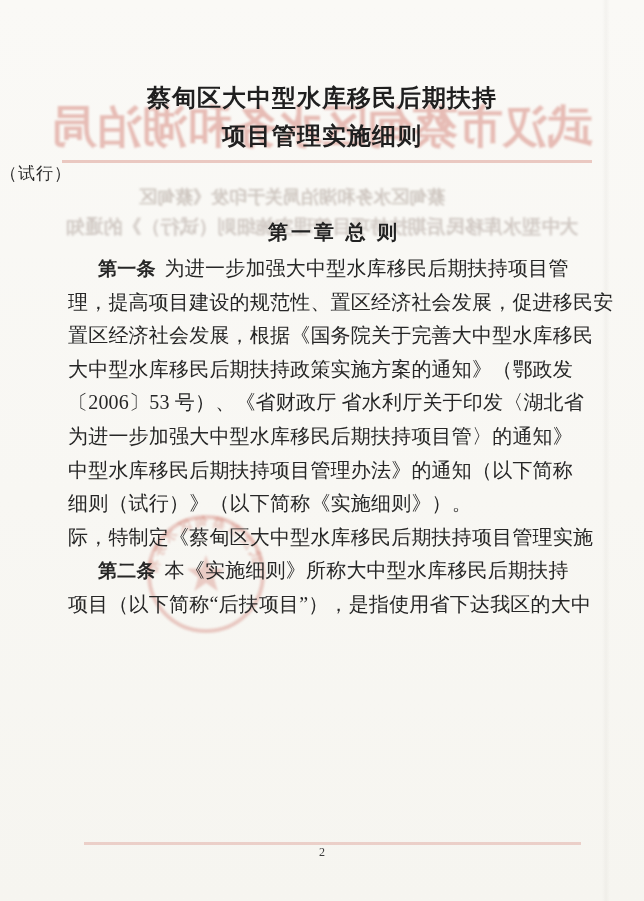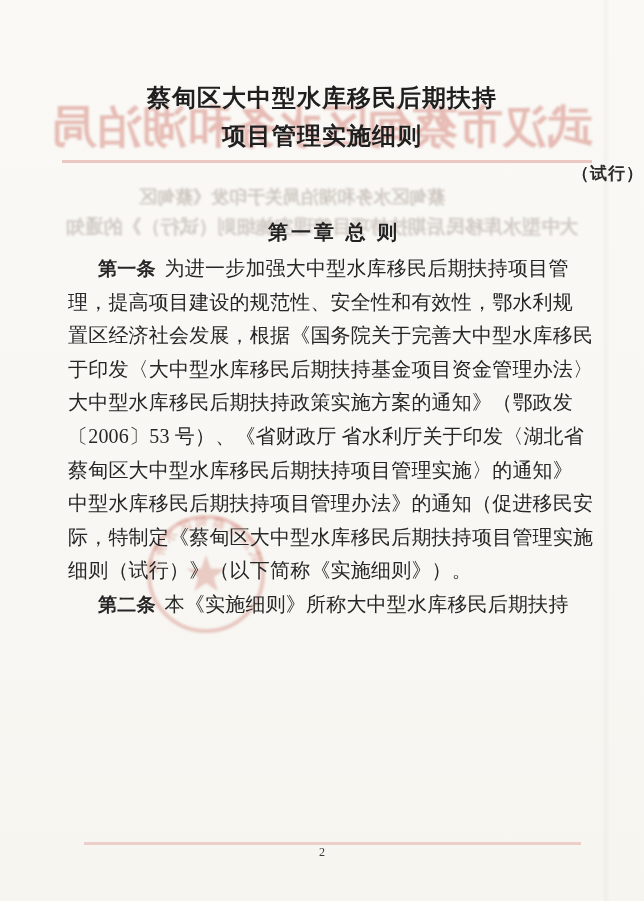--- a/index.html
+++ b/index.html
@@ -54,22 +54,22 @@
   
   .doc-title{
     position:absolute;left:0;width:644px;text-align:center;
     font-family:"Liberation Sans", sans-serif;
     font-weight:700;font-size:24px;color:#1f1f1f;
     letter-spacing:1px;margin:0;
   }
   .title-l1{top:82px;}
   .title-l2{top:120px;}
   .trial{
-    position:absolute;top:162px;left:0;width:644px;text-align:right;
-    font-size:17px;color:#2a2a2a;letter-spacing:1px;font-weight:bold;
+    position:absolute;top:162px;left:0;width:644px;text-align:left;
+    font-size:17px;color:#2a2a2a;letter-spacing:1px;
   }
   .chapter{
     position:absolute;top:219px;left:12px;width:644px;text-align:center;
     font-family:"Liberation Sans", sans-serif;
     font-weight:700;font-size:20px;color:#222;letter-spacing:3px;margin:0;
   }
   .body-text{
     position:absolute;top:252px;left:68px;width:516px;
     font-size:20px;line-height:33.6px;color:#262626;
     letter-spacing:0.2px;
@@ -108,28 +108,28 @@
 
   <h1 class="doc-title title-l1">蔡甸区大中型水库移民后期扶持</h1>
   <h1 class="doc-title title-l2">项目管理实施细则</h1>
   <div class="trial">（试行）</div>
   <h2 class="chapter">第一章 总 则</h2>
 
   <div class="body-text">
     <div class="line indent">
       <span class="article-label">第一条</span><span>为进一步加强大中型水库移民后期扶持项目管</span>
     </div>
-    <div class="line">理，提高项目建设的规范性、安全性和有效性，鄂水利规</div>
+    <div class="line">理，提高项目建设的规范性、置区经济社会发展，促进移民安</div>
     <div class="line">置区经济社会发展，根据《国务院关于完善大中型水库移民</div>
-    <div class="line">于印发〈大中型水库移民后期扶持基金项目资金管理办法〉</div>
     <div class="line">大中型水库移民后期扶持政策实施方案的通知》（鄂政发</div>
     <div class="line">〔2006〕53 号）、《省财政厅 省水利厅关于印发〈湖北省</div>
-    <div class="line">蔡甸区大中型水库移民后期扶持项目管理实施〉的通知》</div>
-    <div class="line">中型水库移民后期扶持项目管理办法》的通知（促进移民安</div>
+    <div class="line">为进一步加强大中型水库移民后期扶持项目管〉的通知》</div>
+    <div class="line">中型水库移民后期扶持项目管理办法》的通知（以下简称</div>
+    <div class="line">细则（试行）》（以下简称《实施细则》）。</div>
     <div class="line">际，特制定《蔡甸区大中型水库移民后期扶持项目管理实施</div>
-    <div class="line">细则（试行）》（以下简称《实施细则》）。</div>
     <div class="line indent">
       <span class="article-label">第二条</span><span>本《实施细则》所称大中型水库移民后期扶持</span>
     </div>
+    <div class="line">项目（以下简称“后扶项目”），是指使用省下达我区的大中</div>
   </div>
 
   <div class="page-number">2</div>
 </div>
 
 </body></html>

